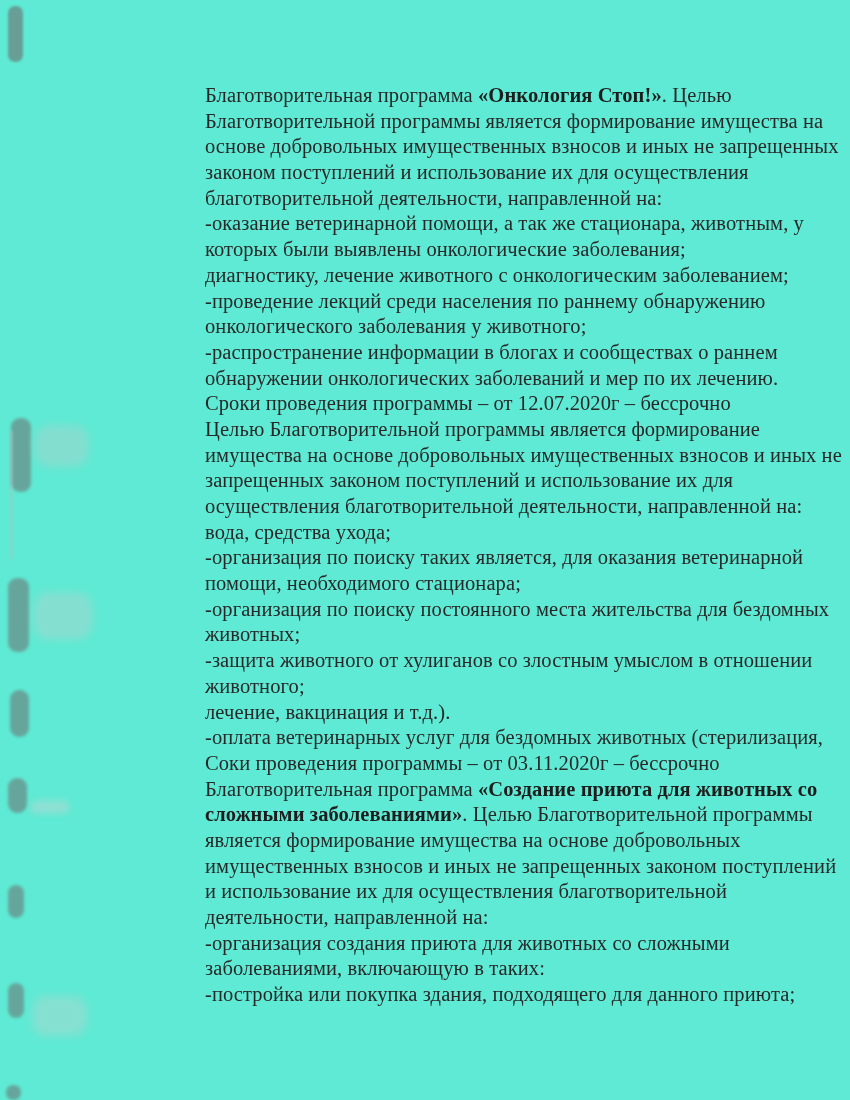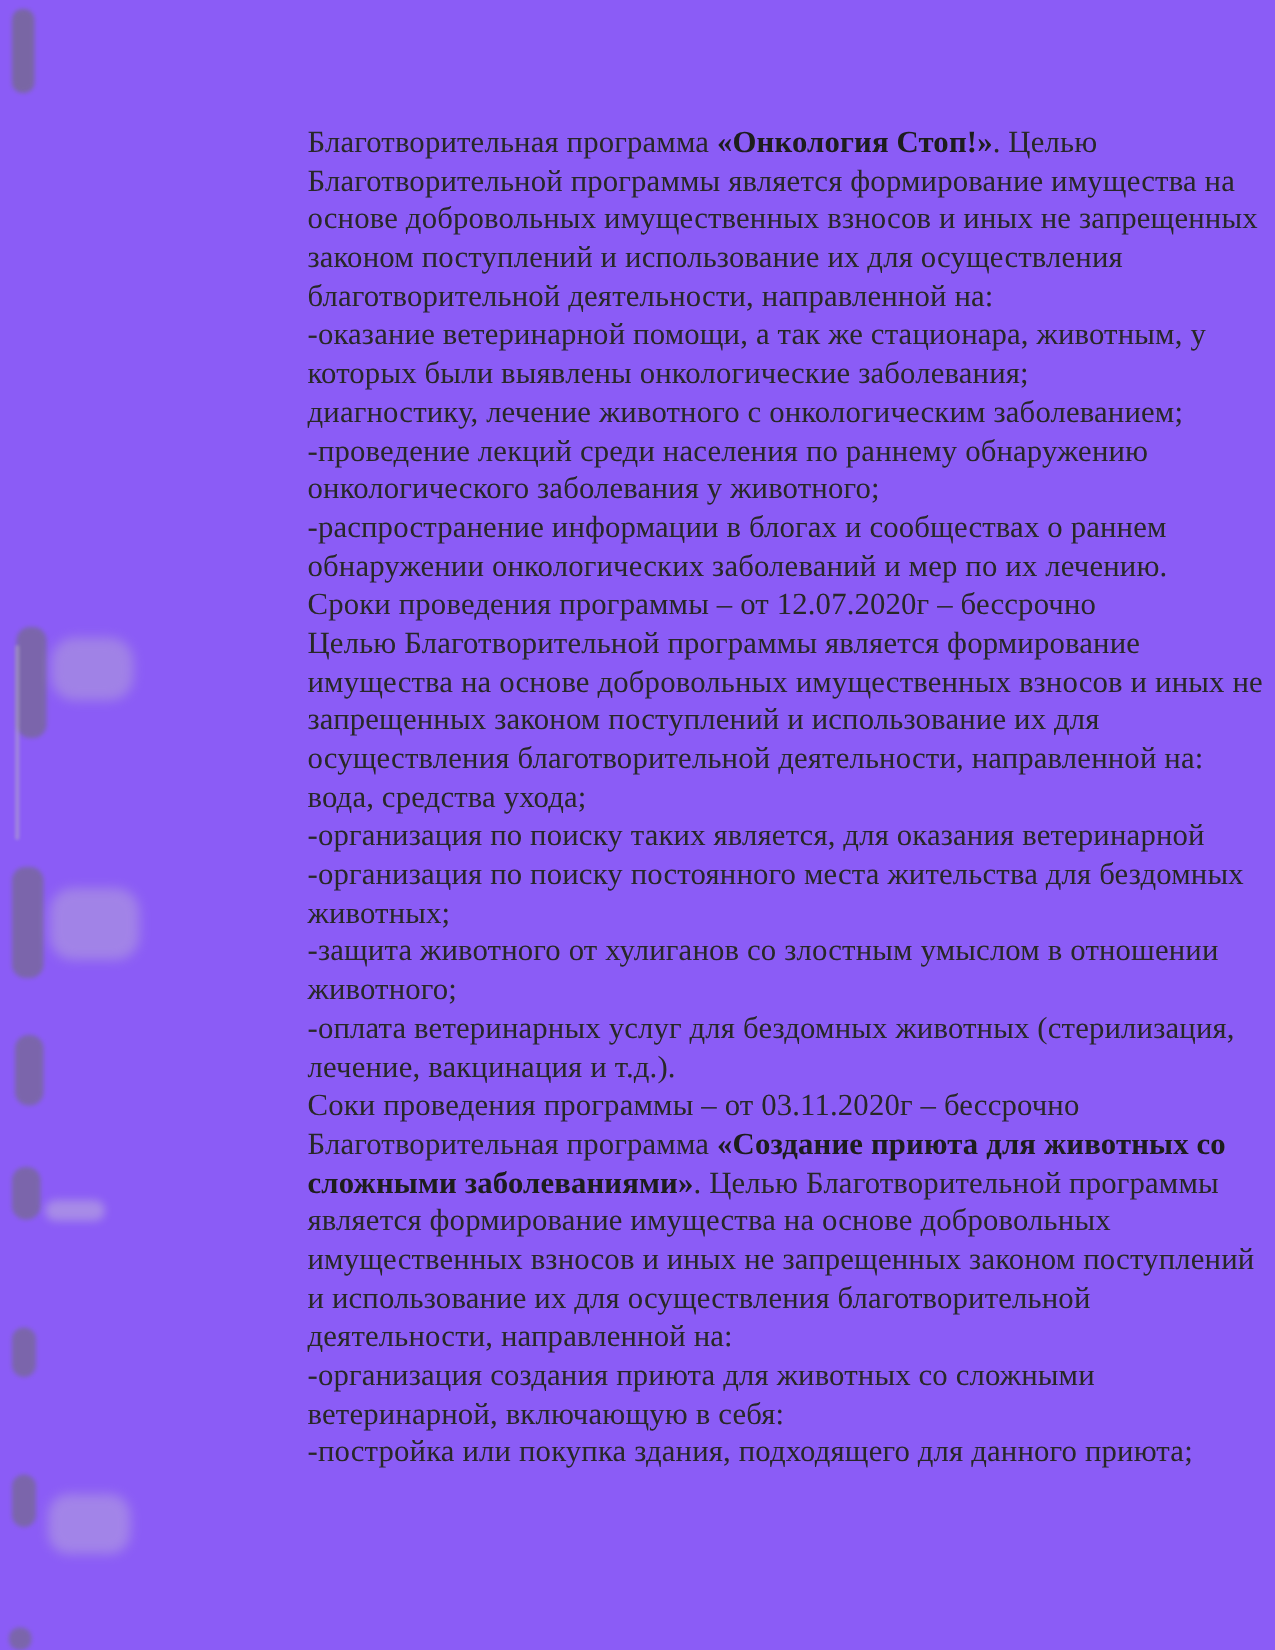--- a/index.html
+++ b/index.html
@@ -4,21 +4,21 @@
 <style>
   html, body {
     margin: 0;
     padding: 0;
     background: #ffffff;
   }
   .page {
     position: relative;
     width: 850px;
     height: 1100px;
-    background: #8b5cf6;
+    background: #5eead4;
     overflow: hidden;
     font-family: "Liberation Serif", "DejaVu Serif", serif;
   }
   .textcol {
     position: absolute;
     left: 205px;
     top: 83px;
     width: 630px;
     font-size: 20.5px;
     line-height: 25.7px;
@@ -69,30 +69,31 @@
       <div class="line"><span>онкологического заболевания у животного;</span></div>
       <div class="line"><span>-распространение информации в блогах и сообществах о раннем</span></div>
       <div class="line"><span>обнаружении онкологических заболеваний и мер по их лечению.</span></div>
       <div class="line"><span>Сроки проведения программы – от 12.07.2020г – бессрочно</span></div>
       <div class="line"><span>Целью Благотворительной программы является формирование</span></div>
       <div class="line"><span>имущества на основе добровольных имущественных взносов и иных не</span></div>
       <div class="line"><span>запрещенных законом поступлений и использование их для</span></div>
       <div class="line"><span>осуществления благотворительной деятельности, направленной на:</span></div>
       <div class="line"><span>вода, средства ухода;</span></div>
       <div class="line"><span>-организация по поиску таких является, для оказания ветеринарной</span></div>
+      <div class="line"><span>помощи, необходимого стационара;</span></div>
       <div class="line"><span>-организация по поиску постоянного места жительства для бездомных</span></div>
       <div class="line"><span>животных;</span></div>
       <div class="line"><span>-защита животного от хулиганов со злостным умыслом в отношении</span></div>
       <div class="line"><span>животного;</span></div>
+      <div class="line"><span>лечение, вакцинация и т.д.).</span></div>
       <div class="line"><span>-оплата ветеринарных услуг для бездомных животных (стерилизация,</span></div>
-      <div class="line"><span>лечение, вакцинация и т.д.).</span></div>
       <div class="line"><span>Соки проведения программы – от 03.11.2020г – бессрочно</span></div>
       <div class="line"><span>Благотворительная программа </span><span class="b">«Создание приюта для животных со</span></div>
       <div class="line"><span class="b">сложными заболеваниями»</span><span>. Целью Благотворительной программы</span></div>
       <div class="line"><span>является формирование имущества на основе добровольных</span></div>
       <div class="line"><span>имущественных взносов и иных не запрещенных законом поступлений</span></div>
       <div class="line"><span>и использование их для осуществления благотворительной</span></div>
       <div class="line"><span>деятельности, направленной на:</span></div>
       <div class="line"><span>-организация создания приюта для животных со сложными</span></div>
-      <div class="line"><span>ветеринарной, включающую в себя:</span></div>
+      <div class="line"><span>заболеваниями, включающую в таких:</span></div>
       <div class="line"><span>-постройка или покупка здания, подходящего для данного приюта;</span></div>
     </div>
 </div>
 
 </body></html>

